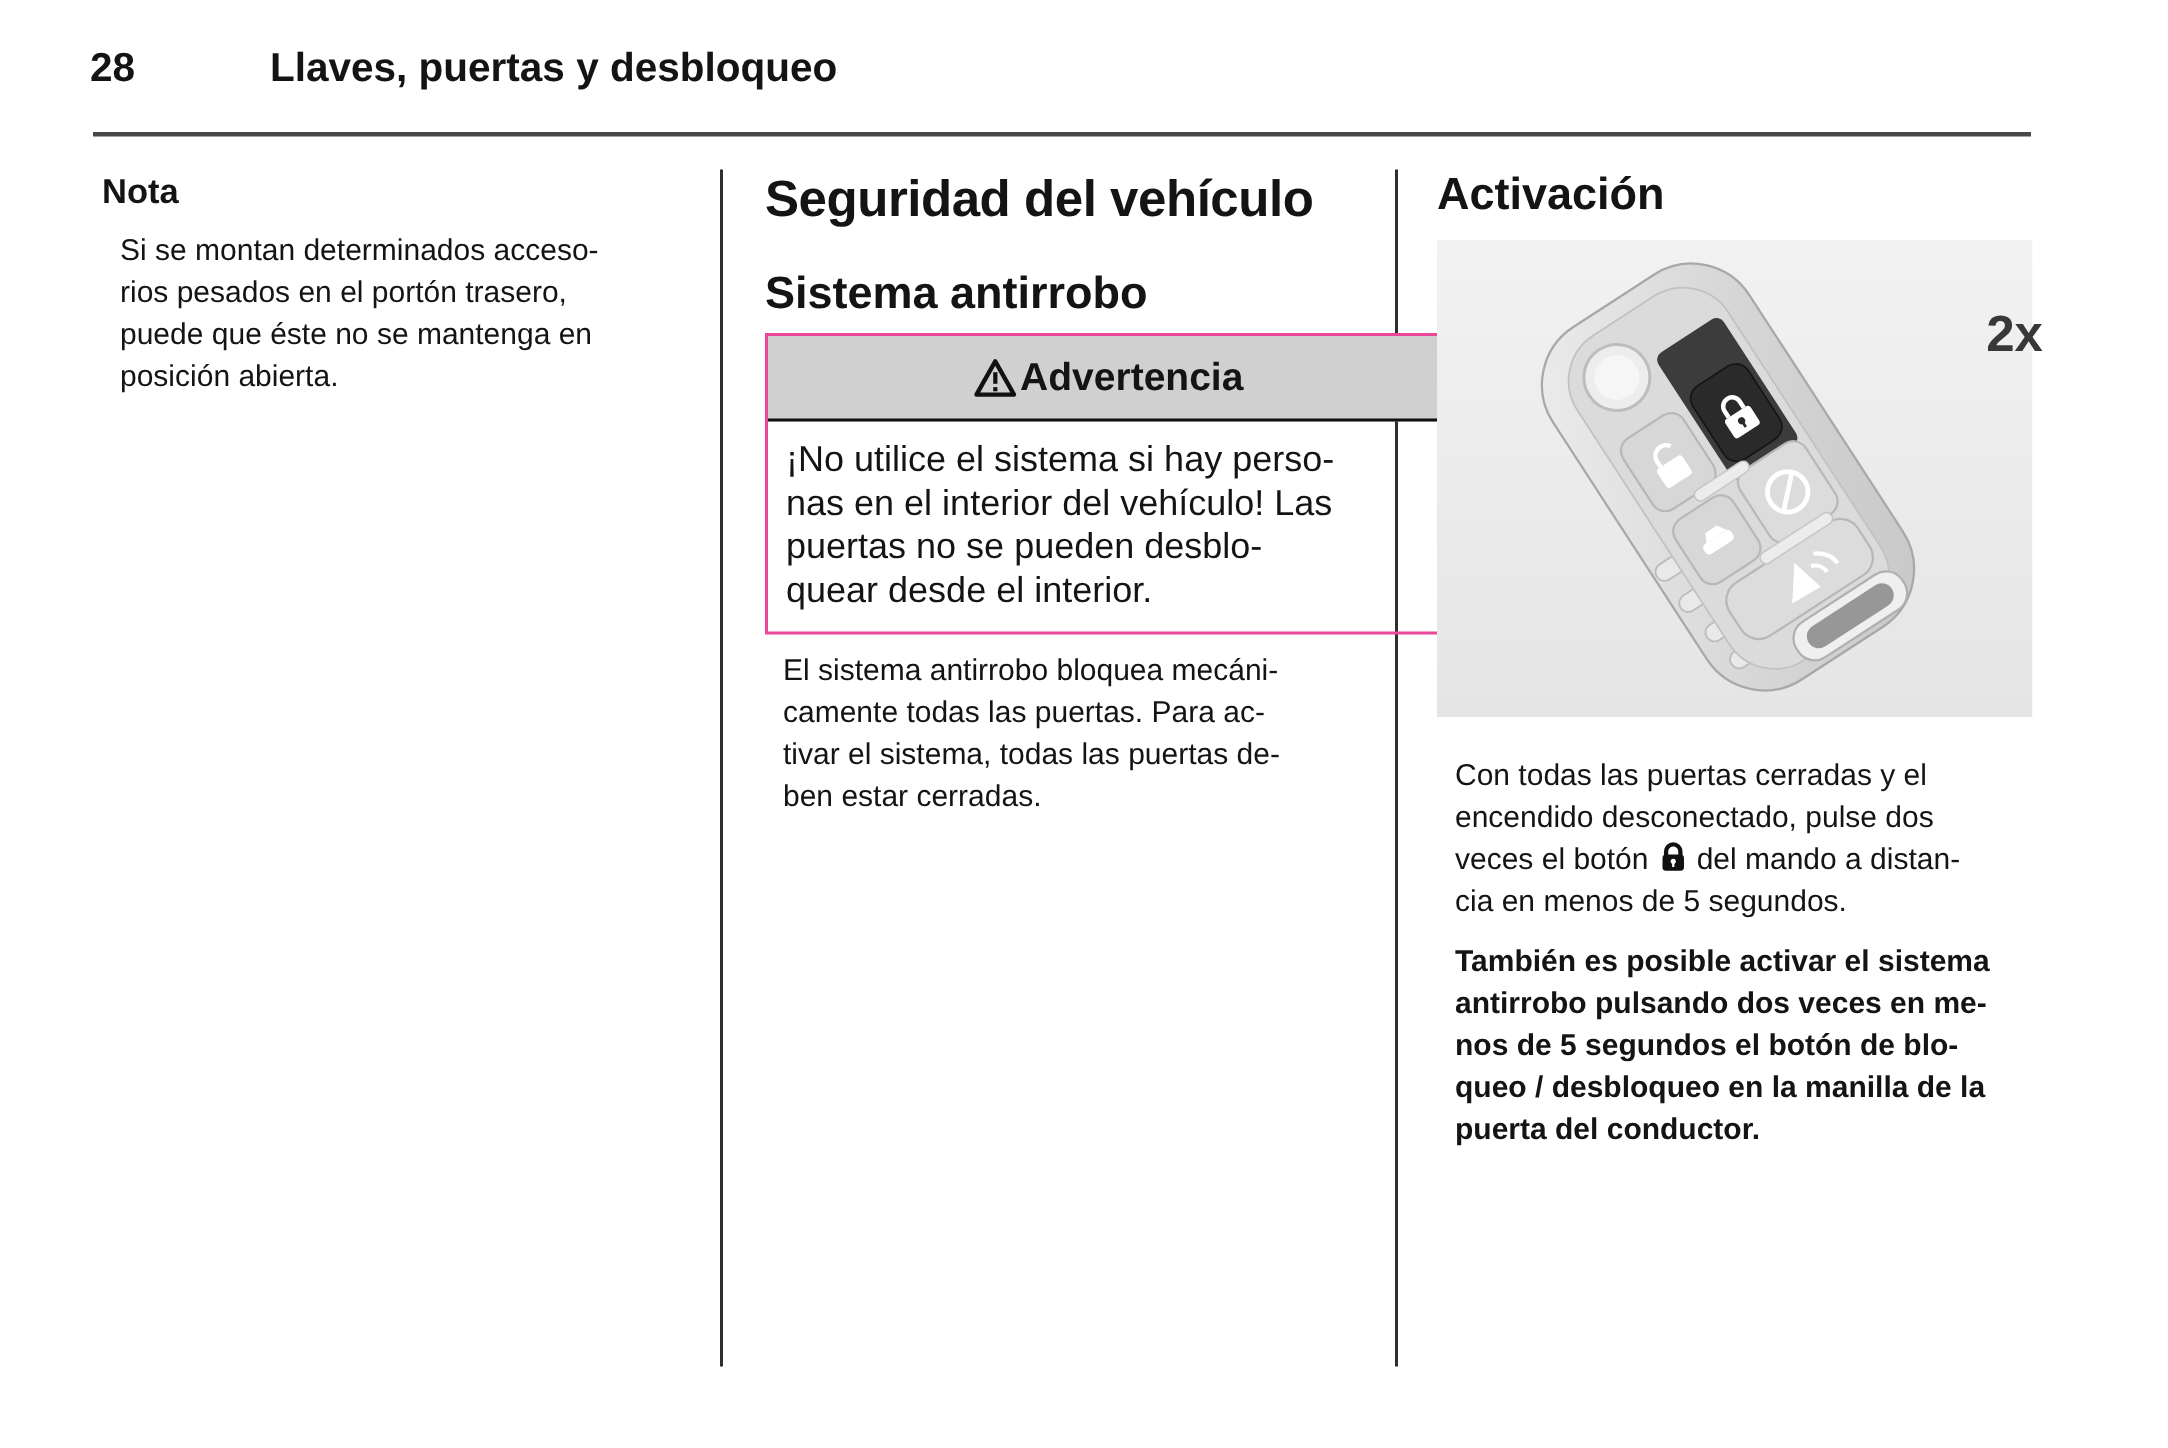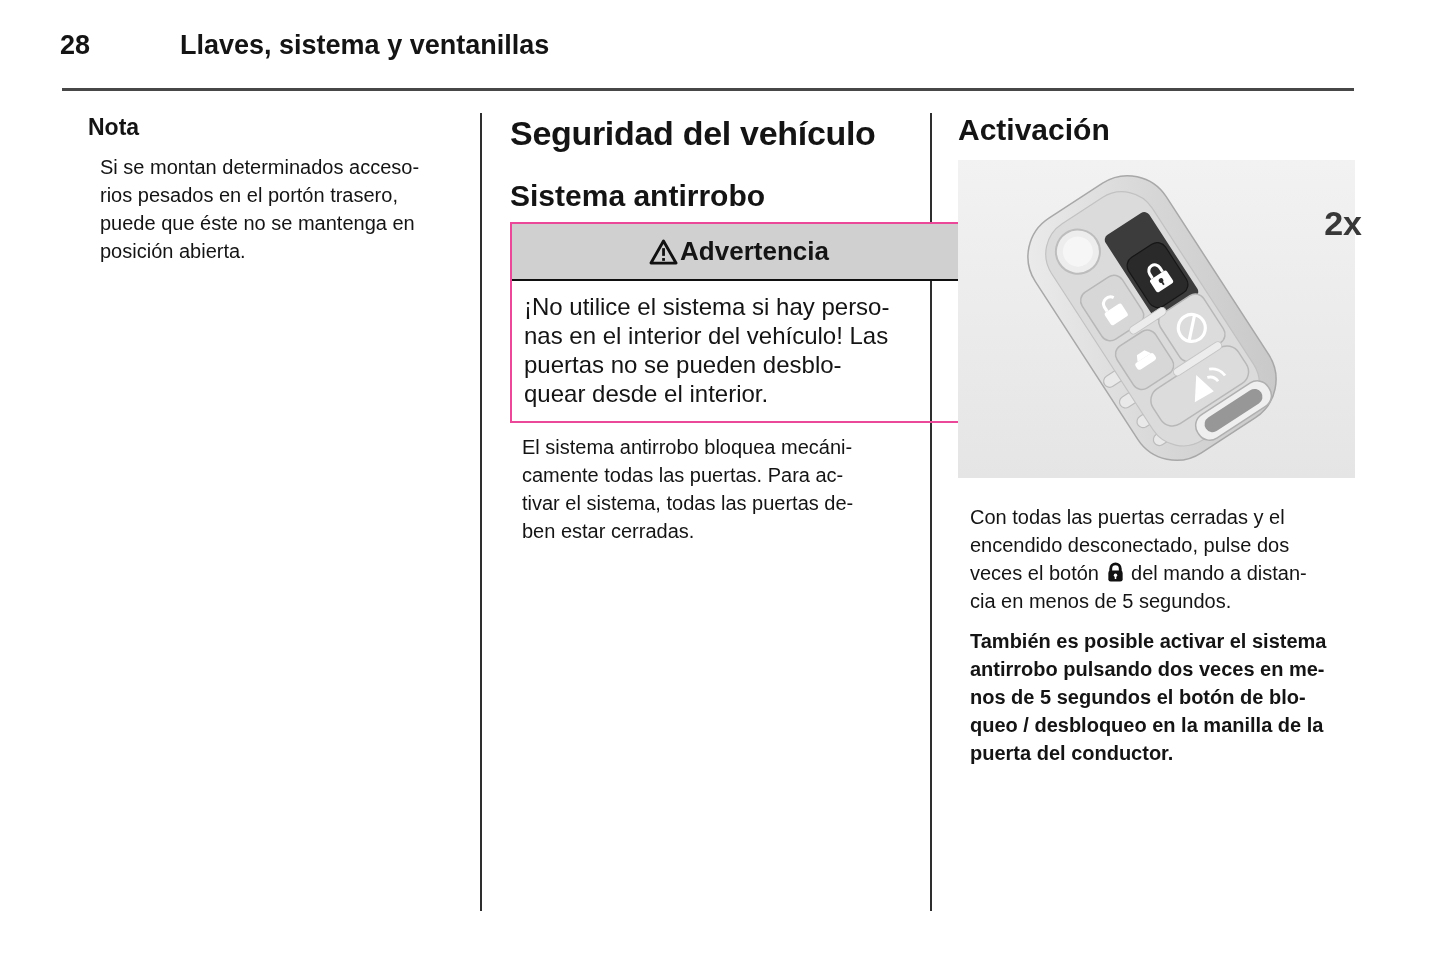--- a/index.html
+++ b/index.html
@@ -22,21 +22,21 @@
   .header-rule {
     position:absolute; left:62px; top:88px;
     width:1292px; height:3px; background:#474747;
   }
   .divider {
     position:absolute; top:113px; height:798px; width:2px; background:#2e2e2e;
   }
   #divider-1 { left:480px; }
   #divider-2 { left:930px; }
   .col { position:absolute; top:113px; }
-  #col-left  { left:88px;  width:392px; }
+  #col-left  { left:68px;  width:392px; }
   #col-mid   { left:510px; width:458px; }
   #col-right { left:958px; width:397px; }
 
   .body-text {
     font-size:20px; line-height:28px; margin:12px;
     white-space:pre-line;
   }
   .note-title {
     font-size:23px; font-weight:bold; line-height:28px; margin:0;
   }
@@ -73,21 +73,21 @@
     font-size:34px; font-weight:bold; color:#383838;
   }
   .para-activation-1 { margin-top:25px; }
   .para-activation-2 { margin-top:7px;font-weight:bold; }
   .inline-icon { vertical-align:-3px; }
 </style>
 </head>
 <body>
 
 <span class="page-number">28</span>
-<h1 class="chapter-title">Llaves, sistema y ventanillas</h1>
+<h1 class="chapter-title">Llaves, puertas y desbloqueo</h1>
 <div class="header-rule"></div>
 
 <div class="divider" id="divider-1"></div>
 <div class="divider" id="divider-2"></div>
 
 <section class="col" id="col-left">
   <h3 class="note-title">Nota</h3>
   <p class="body-text">Si se montan determinados acceso-
 rios pesados en el portón trasero,
 puede que éste no se mantenga en

